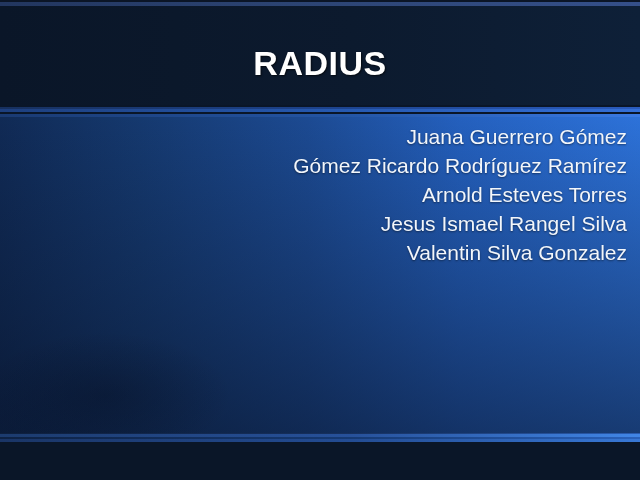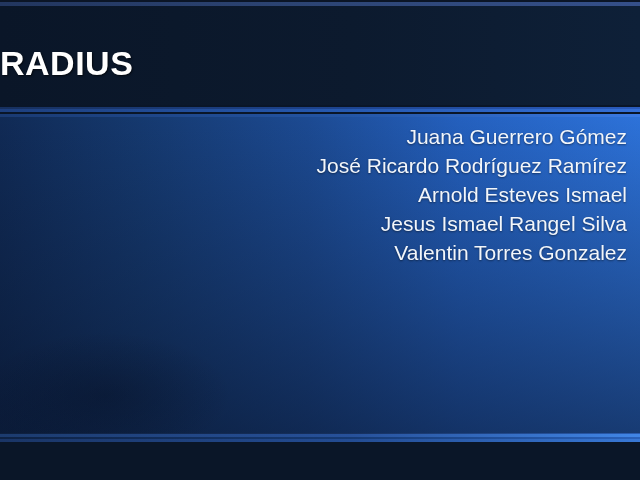--- a/index.html
+++ b/index.html
@@ -34,21 +34,21 @@
   .title-band {
     position: absolute;
     left: 0; top: 6px;
     width: 640px; height: 99px;
     background: linear-gradient(to right, #0a1628 0%, #0c1a2e 55%, #0e2038 100%);
   }
   .title-text {
     position: absolute;
     left: 0; top: 38px;
     width: 640px;
-    text-align: left;
+    text-align: center;
     color: #ffffff;
     font-size: 34px;
     font-weight: bold;
     letter-spacing: 0.5px;
     text-shadow: 1px 1px 2px rgba(0,0,0,0.65);
     line-height: 38px;
   }
 
   
   .sep-wrap {
@@ -168,24 +168,24 @@
     <div class="sep-l4"></div>
     <div class="sep-l5"></div>
   </div>
 
   <div class="body-area">
     <div class="body-vignette"></div>
   </div>
 
   <div class="name-list">
     <div class="name-line">Juana Guerrero Gómez</div>
-    <div class="name-line">José Ricardo Rodríguez Ramírez</div>
-    <div class="name-line">Arnold Esteves Ismael</div>
+    <div class="name-line">Gómez Ricardo Rodríguez Ramírez</div>
+    <div class="name-line">Arnold Esteves Torres</div>
     <div class="name-line">Jesus Ismael Rangel Silva</div>
-    <div class="name-line">Valentin Torres Gonzalez</div>
+    <div class="name-line">Valentin Silva Gonzalez</div>
   </div>
 
   <div class="bot-wrap">
     <div class="bot-l1"></div>
     <div class="bot-l2"></div>
     <div class="bot-l3"></div>
     <div class="bot-l4"></div>
   </div>
 
   <div class="footer-area"></div>

